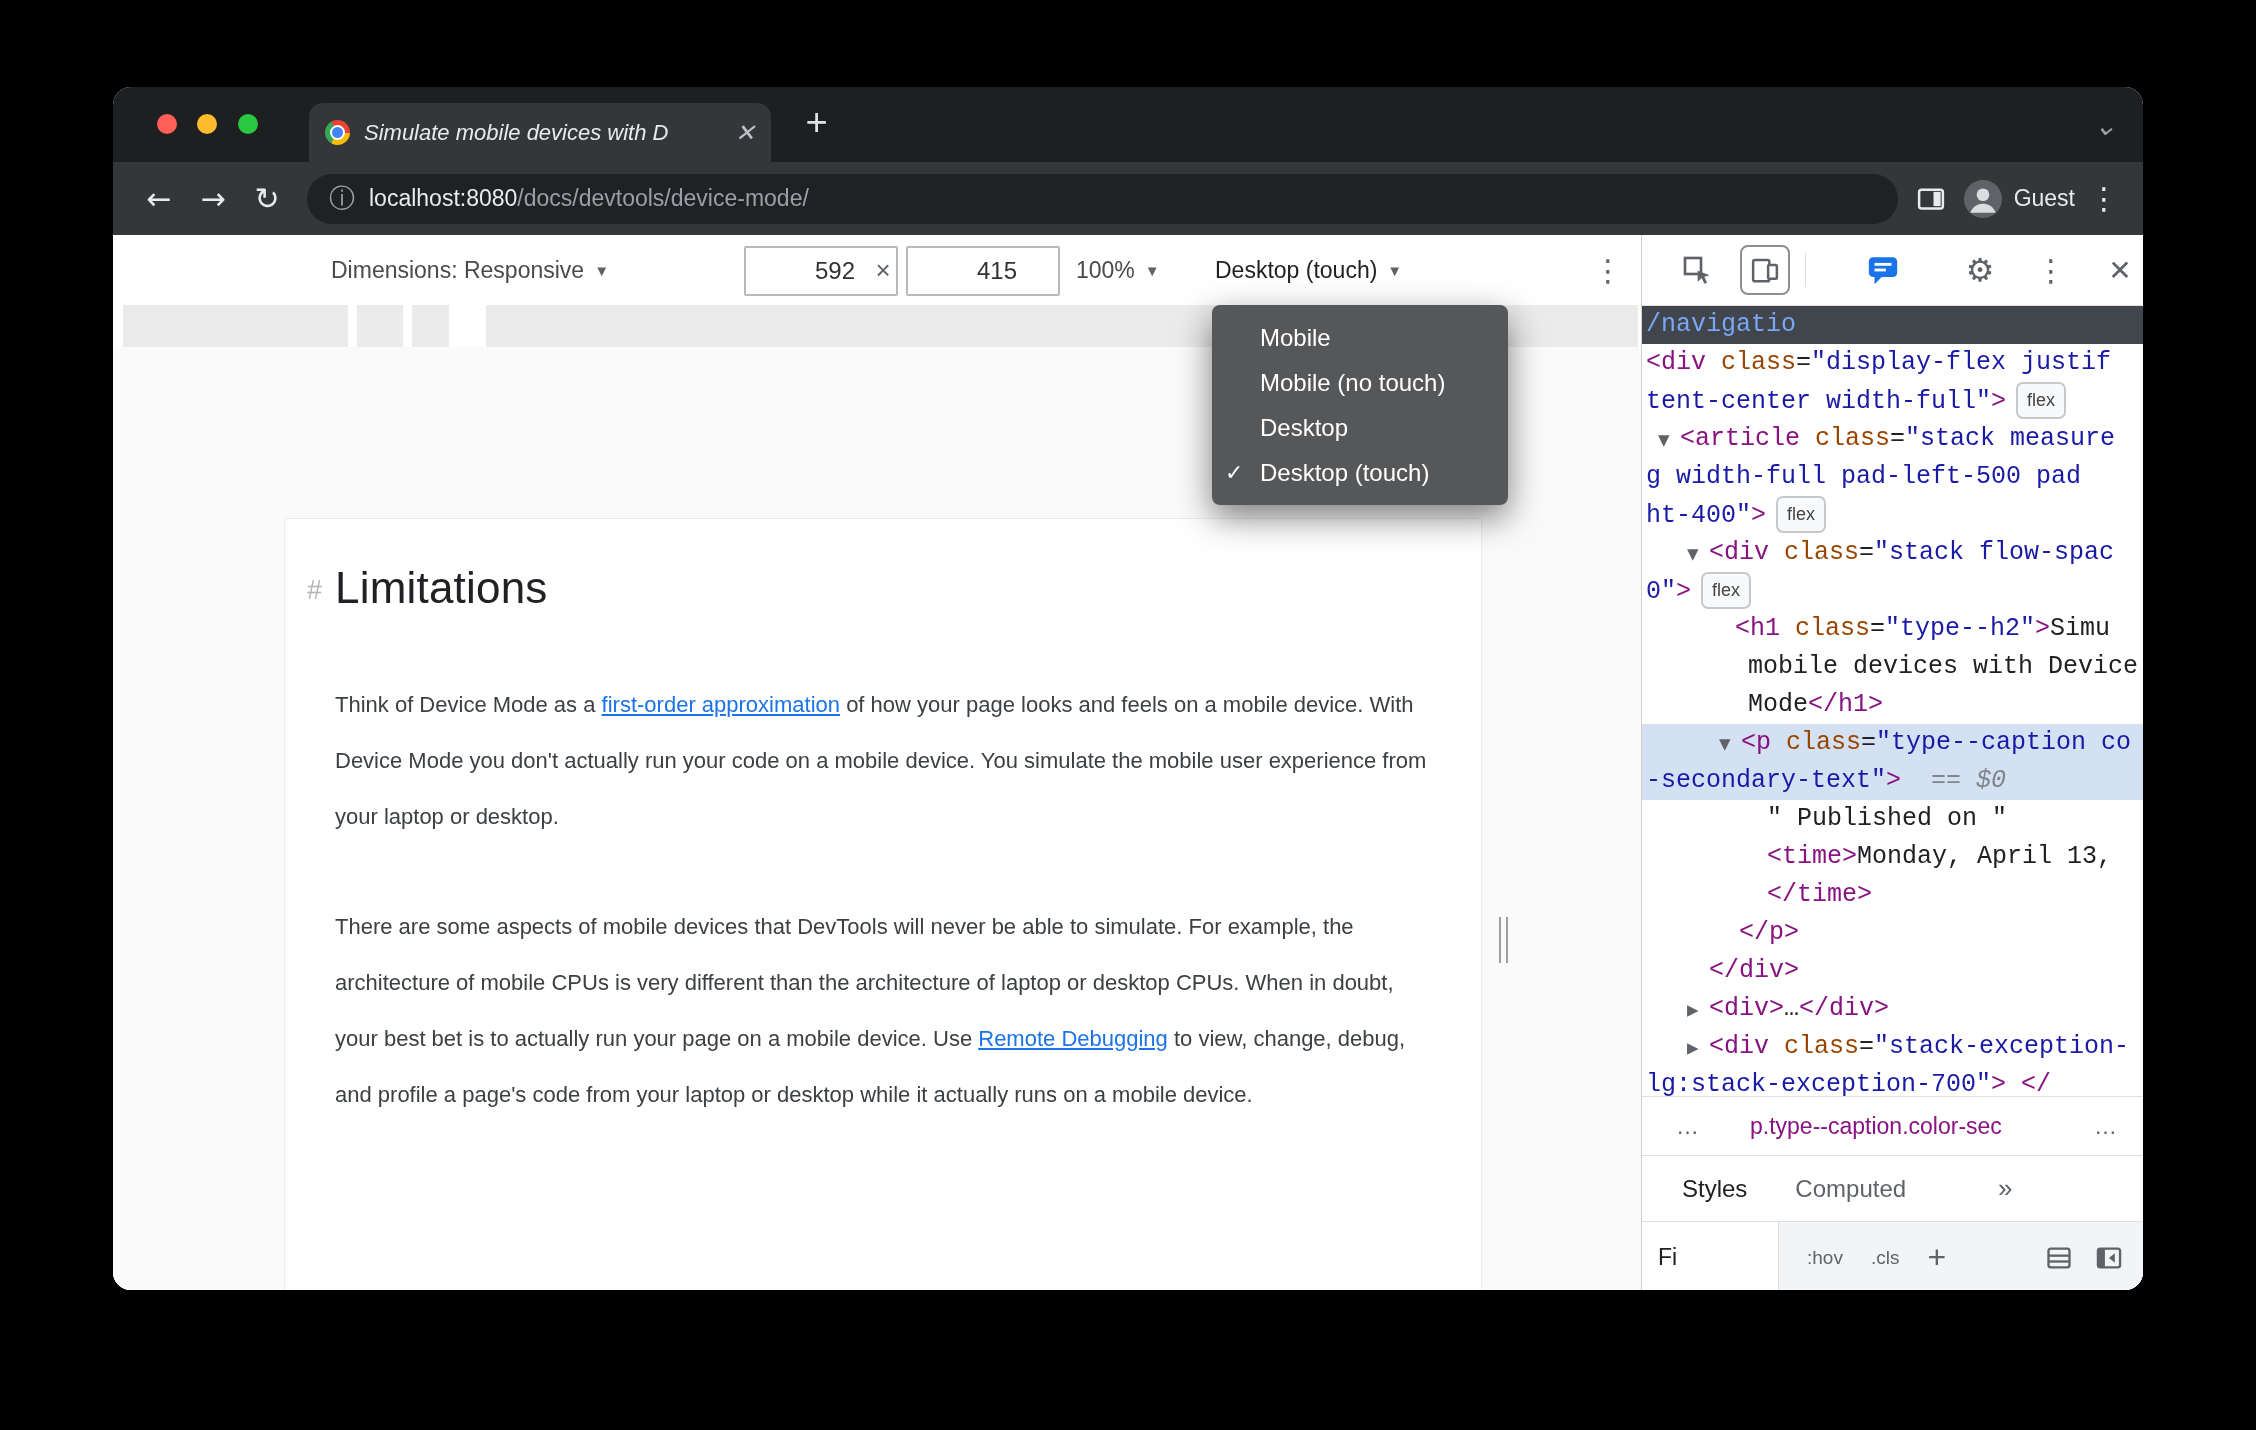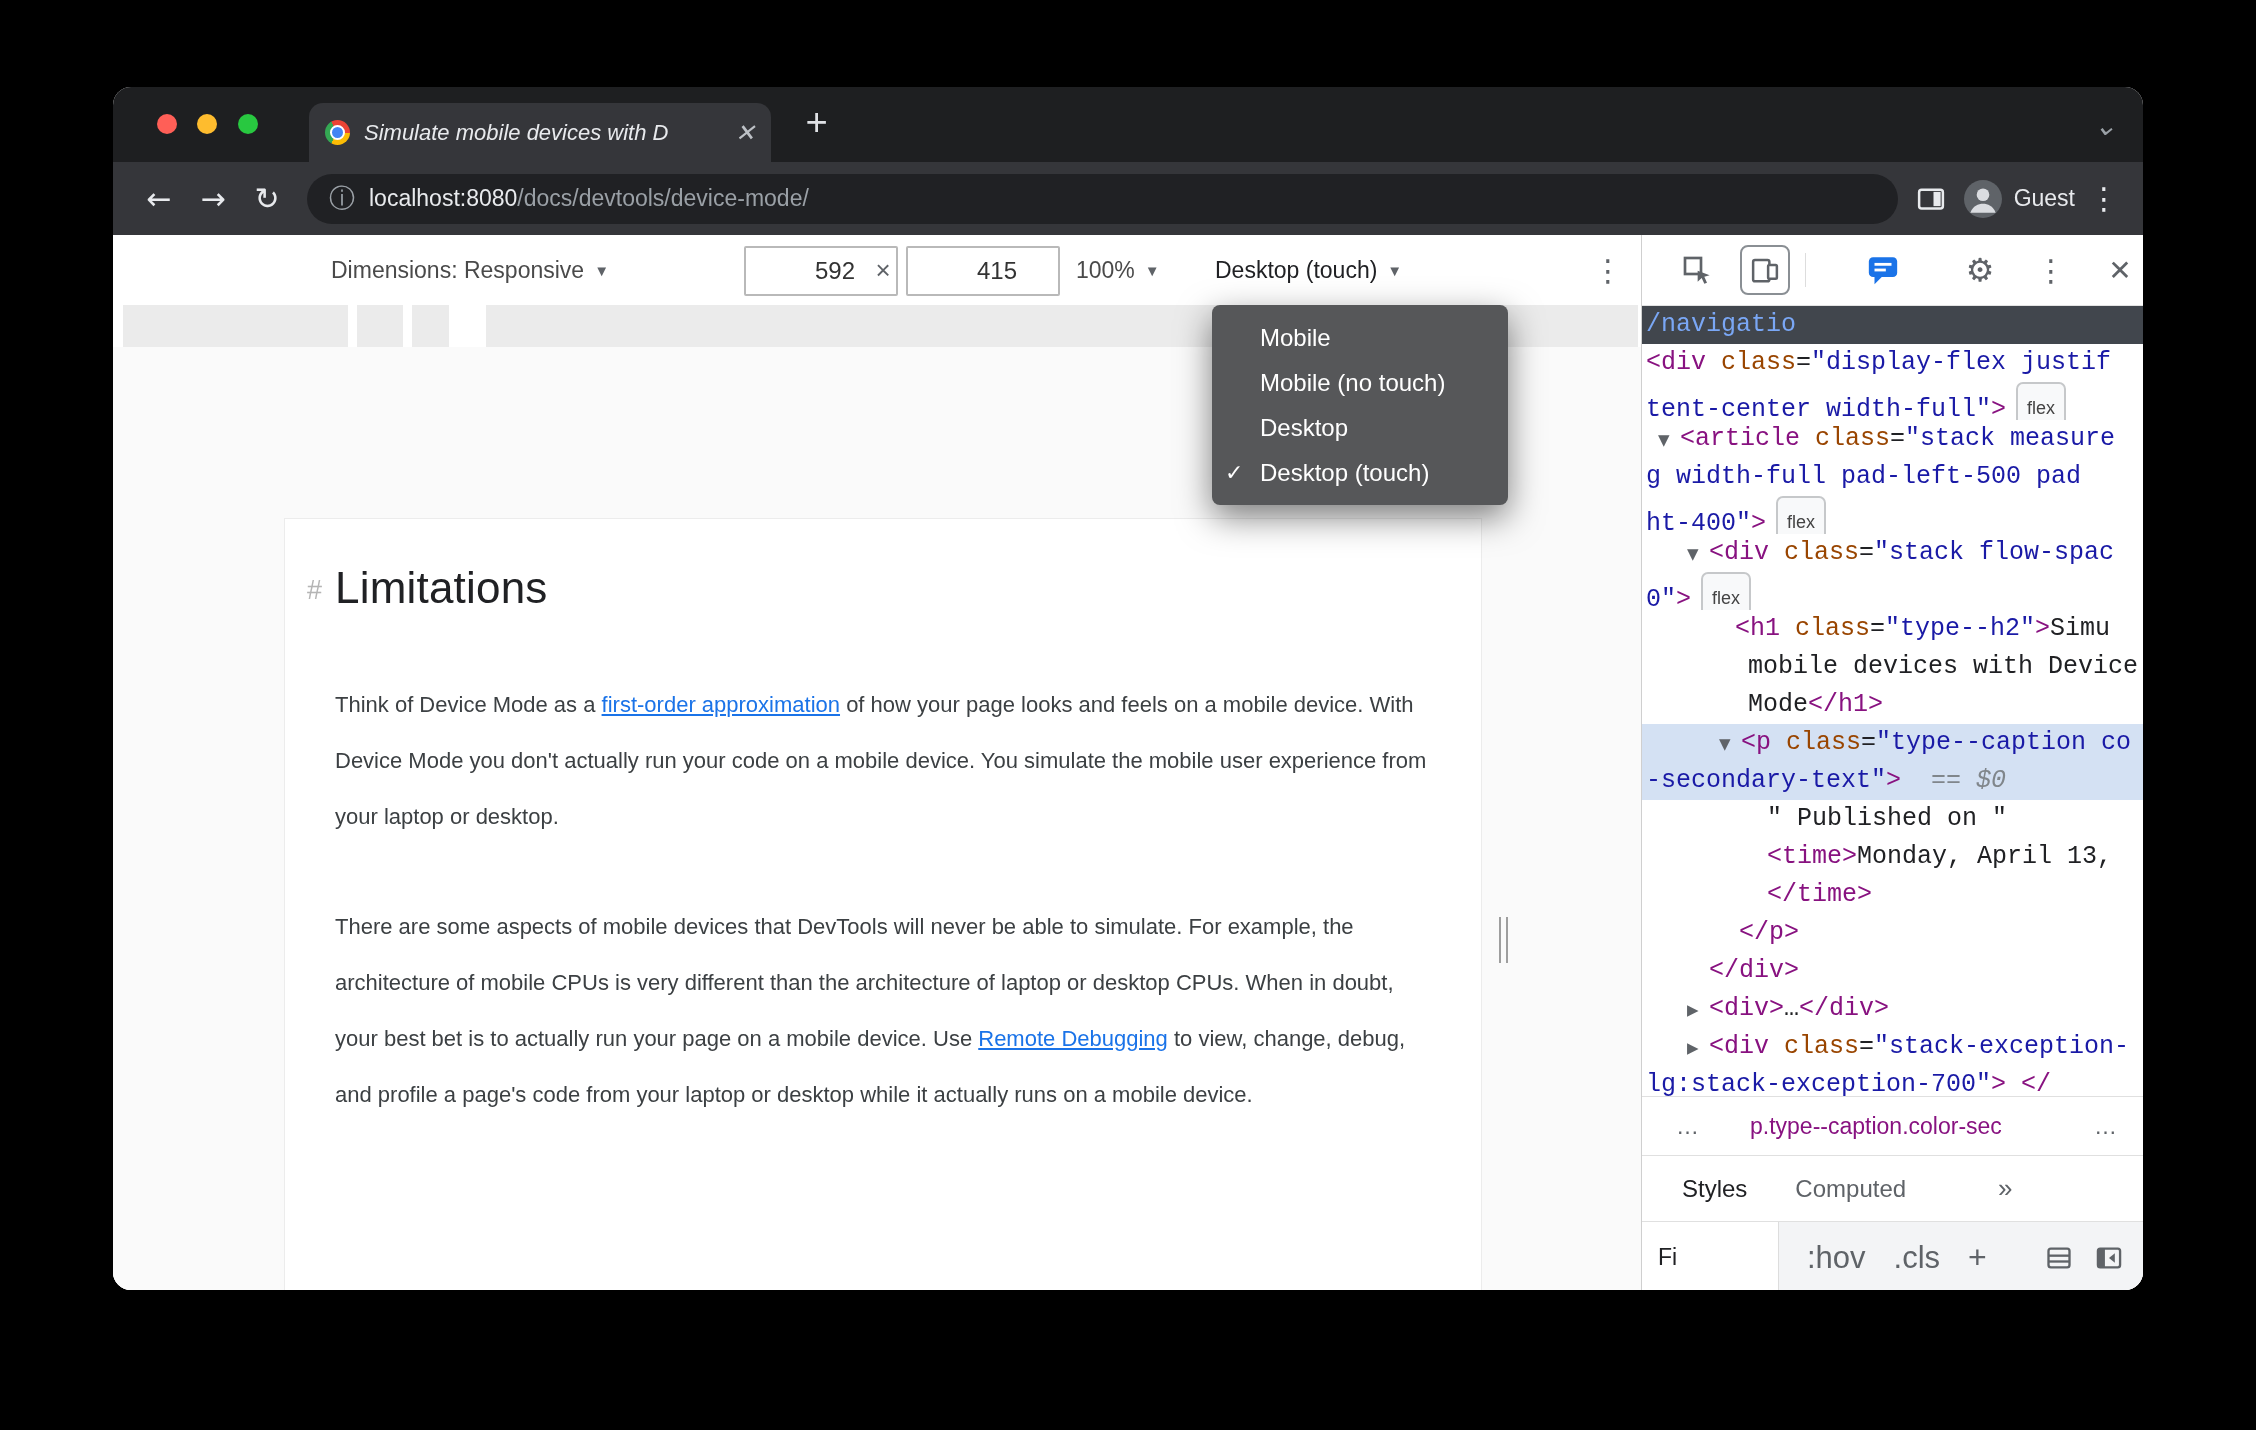--- a/index.html
+++ b/index.html
@@ -80,34 +80,34 @@
   
   .dom-tree{position:relative;height:790px;overflow:hidden;background:#fff;}
   .trow{height:38px;line-height:38px;font-family:"Liberation Mono","DejaVu Sans Mono",monospace;font-size:25px;
         white-space:pre;overflow:hidden;}
   .trow.sel{background:#d4e1f3;}
   .trow.dark{background:#41464d;}
   .arr{display:inline-block;width:22px;font-size:15px;color:#5f6368;font-family:"DejaVu Sans",sans-serif;}
   .tk-g{color:#881280;} .tk-a{color:#994500;} .tk-v{color:#1a1aa6;} .tk-t{color:#202124;}
   .tk-p{color:#202124;} .tk-e{color:#80868b;font-style:italic;} .tk-d{color:#7aa7f5;margin-top:28px;}
   .badge{display:inline-block;font-family:"Liberation Sans",sans-serif;font-size:18px;line-height:25px;
-         border:2px solid #c6c8ca;border-radius:7px;padding:12px 9px;color:#444;background:#f8f9fa;
+         border:2px solid #c6c8ca;border-radius:7px;padding:4px 9px;color:#444;background:#f8f9fa;
          margin-left:10px;vertical-align:2px;}
 
   
   .crumbbar{position:relative;height:58px;border-top:1px solid #e0e0e0;background:#fff;font-size:23px;}
   .crumb-ell{position:absolute;top:0;line-height:58px;color:#5f6368;}
   .crumb{position:absolute;left:108px;top:0;line-height:58px;color:#881280;}
   .tabsbar{display:flex;align-items:center;height:65px;border-top:1px solid #e0e0e0;border-bottom:1px solid #e0e0e0;
            background:#fff;padding-left:40px;gap:48px;font-size:24px;}
   .tab-styles{color:#202124;} .tab-computed{color:#5f6368;} .tabs-more{color:#5f6368;margin-left:44px;font-size:26px;}
   .filterbar{display:flex;align-items:center;height:71px;background:#f3f4f6;}
   .filter-input{width:120px;height:71px;border:none;border-right:1px solid #ddd;background:#fff;
                 font-size:23px;padding:0 0 0 16px;color:#202124;font-family:"Liberation Sans",sans-serif;}
-  .fb-btn{color:#5f6368;font-size:31px;margin-left:28px;}
+  .fb-btn{color:#5f6368;font-size:19px;margin-left:28px;}
   .fb-plus{color:#5f6368;font-size:32px;margin-left:28px;font-weight:300;}
   .fb-icons{margin-left:auto;display:flex;gap:22px;padding-right:20px;}
 </style>
 </head>
 <body>
 
 <div class="window">
 
   <div class="tabstrip">
     <span class="tl r"></span>

